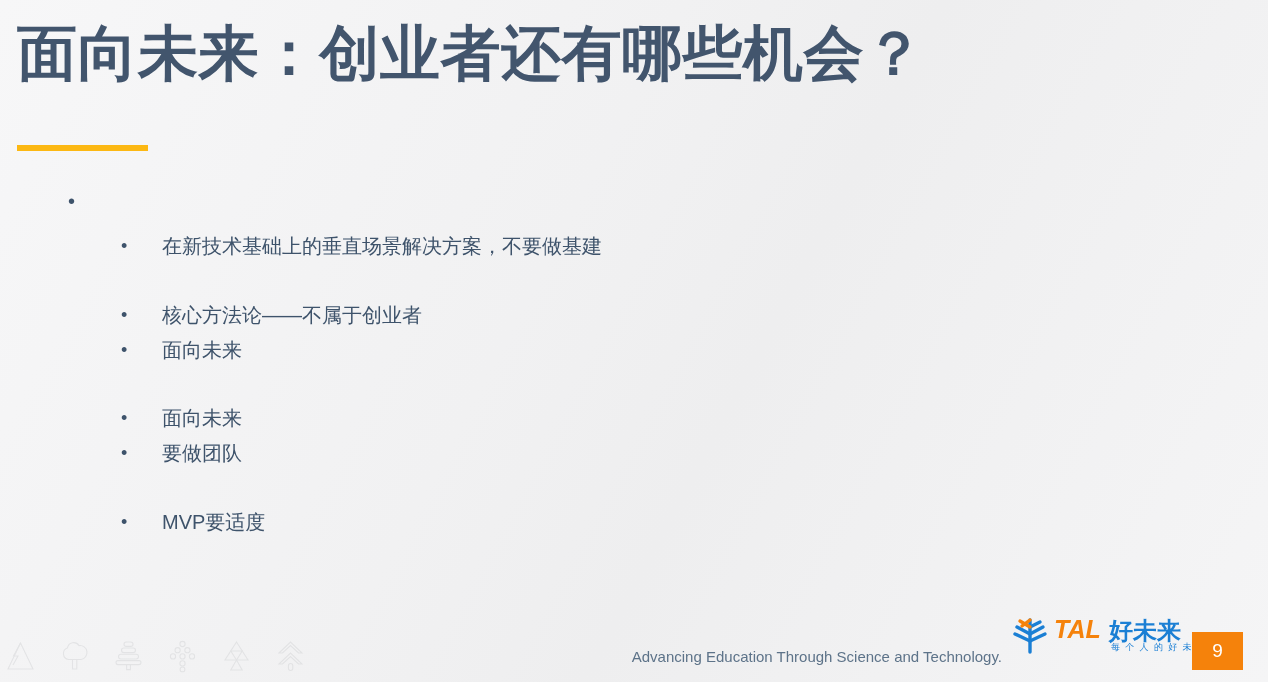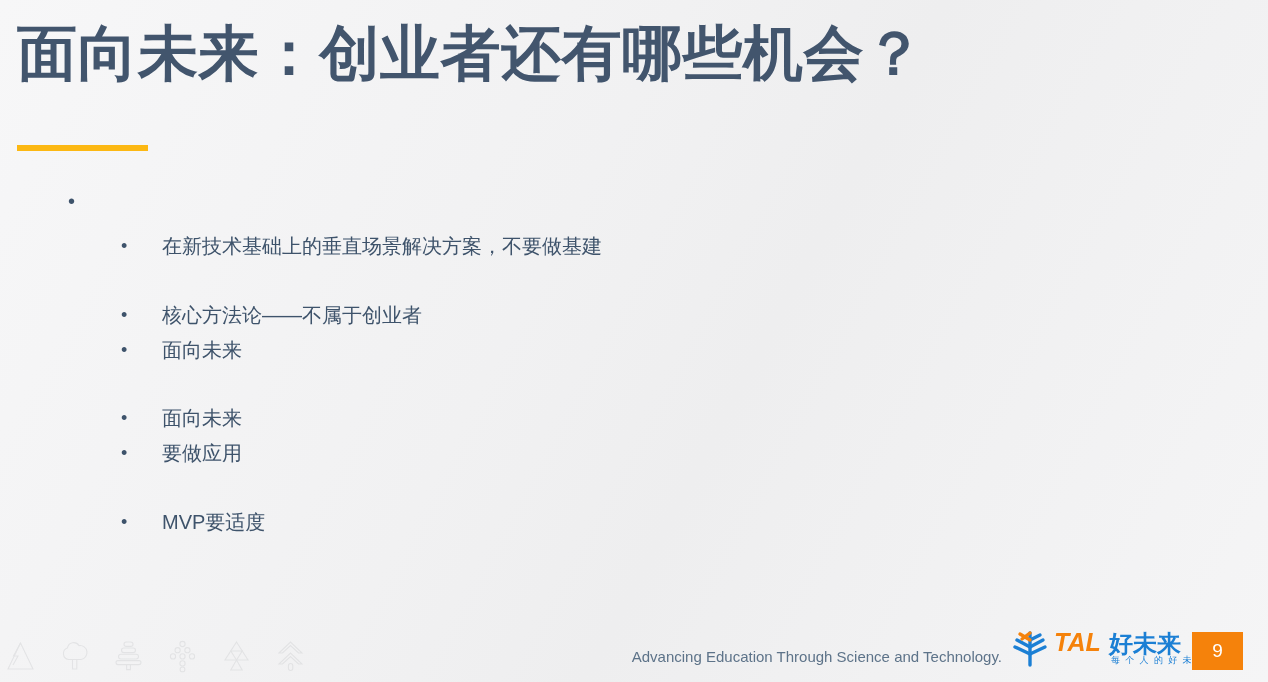--- a/index.html
+++ b/index.html
@@ -101,21 +101,21 @@
     gap: 21px;
   }
   #deco-row .deco {
     width: 33px;
     height: 36px;
     opacity: 0.55;
   }
   #logo {
     position: absolute;
     right: 68px;
-    bottom: 14px;
+    bottom: 27px;
     display: flex;
     align-items: center;
     height: 40px;
   }
   #logo-mark { width: 42px; height: 40px; flex: none; }
   #logo-wordmark { margin-left: 3px; }
   #page-badge {
     position: absolute;
     right: 25px;
     bottom: 12px;
@@ -160,21 +160,21 @@
     </div>
 
     <div class="gap-md"></div>
 
     <div class="lvl2">
       <span class="dot">•</span>
       <span>面向未来</span>
     </div>
     <div class="lvl2">
       <span class="dot">•</span>
-      <span>要做应用</span>
+      <span>要做团队</span>
     </div>
 
     <div class="gap-lg"></div>
 
     <div class="lvl2">
       <span class="dot">•</span>
       <span>MVP要适度</span>
     </div>
   </div>
 

